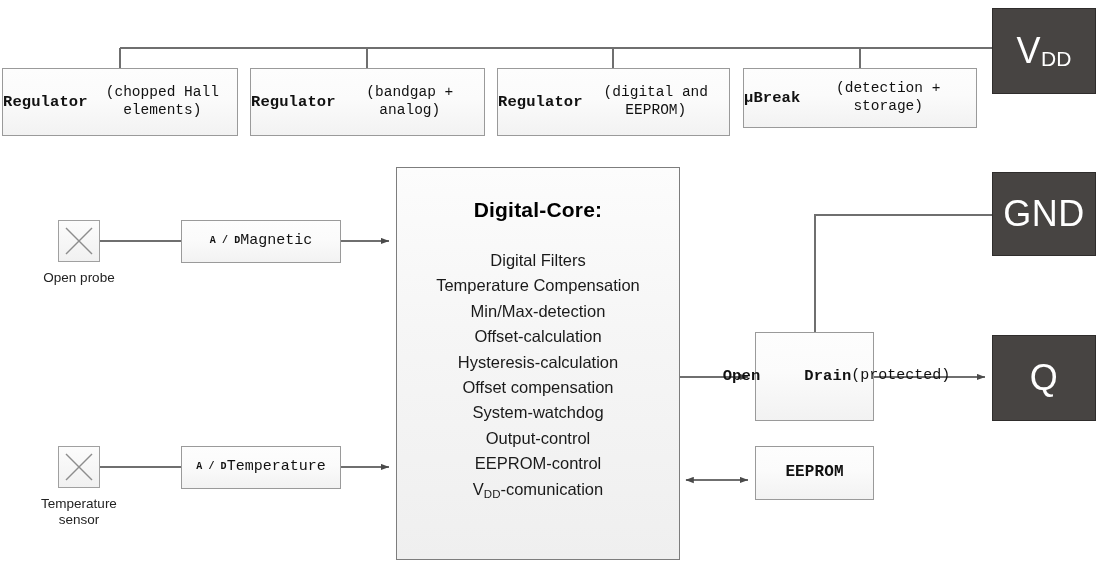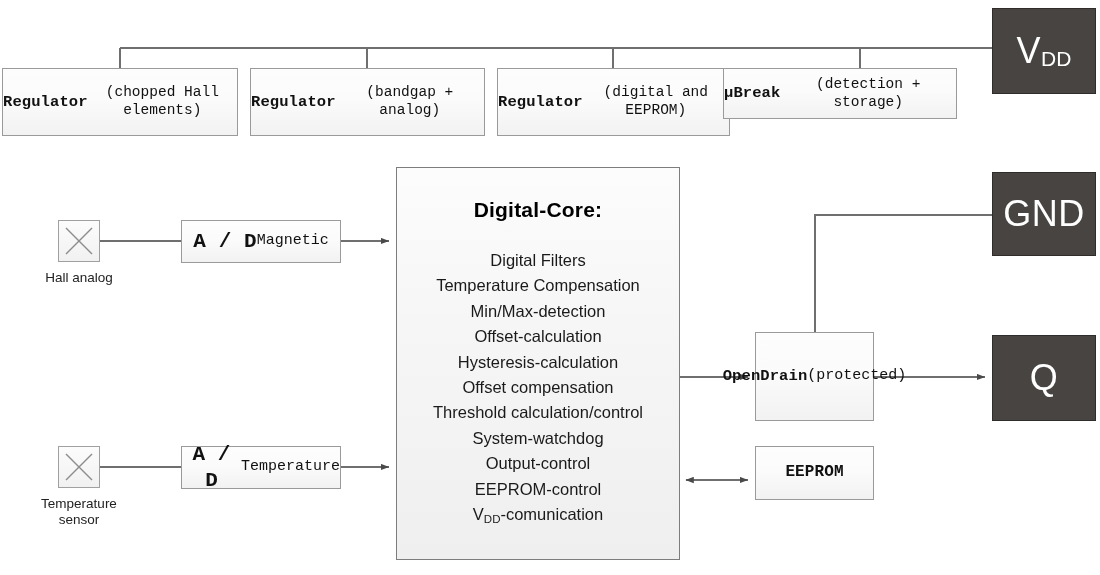--- a/index.html
+++ b/index.html
@@ -30,21 +30,21 @@
     flex-direction: row;
     align-items: center;
     justify-content: center;
     text-align: center;
     color: #111111;
     line-height: 1.22;
     font-family: Liberation Mono, monospace;
   }
   .blk .t1 {
     font-weight: bold;
-    font-size: 21px;
+    font-size: 10px;
     letter-spacing: .1px;
   }
   .blk .t2 {
     font-size: 15px;
   }
 
   
   .toprow .t1 { font-size: 15.5px; }
   .toprow .t2 { font-size: 14.5px; }
 
@@ -117,21 +117,21 @@
     line-height: 1.48;
     white-space: nowrap;
   }
   #digital-core .core-list .fn .sub {
     font-size: 11.5px;
     position: relative;
     top: 3px;
   }
 
   
-  #open-drain .t1 { font-size: 15.5px; font-weight: bold; }
+  #open-drain .t1 { font-size: 15.5px; font-weight: bold; margin-left: 44px; }
   #open-drain .t2 { font-size: 15px; }
   #eeprom .t1 { font-size: 16px; font-weight: bold; }
 
   
   #wires {
     position: absolute;
     left: 0; top: 0;
     width: 1100px;
     height: 575px;
     pointer-events: none;
@@ -189,21 +189,21 @@
   <div class="blk toprow" style="left:250px; top:68px; width:235px; height:68px;">
     <div class="t1">Regulator</div>
     <div class="t2">(bandgap + analog)</div>
   </div>
 
   <div class="blk toprow" style="left:497px; top:68px; width:233px; height:68px;">
     <div class="t1">Regulator</div>
     <div class="t2">(digital and EEPROM)</div>
   </div>
 
-  <div class="blk toprow" style="left:723px; top:68px; width:234px; height:51px;">
+  <div class="blk toprow" style="left:743px; top:68px; width:234px; height:60px;">
     <div class="t1">µBreak</div>
     <div class="t2">(detection + storage)</div>
   </div>
 
   <div class="pad" style="left:992px; top:8px; width:104px; height:86px;">
     <span>V</span>
       <span class="sub">DD</span>
   </div>
 
   <div class="pad" style="left:992px; top:172px; width:104px; height:84px;">
@@ -213,21 +213,21 @@
   <div class="pad" style="left:992px; top:335px; width:104px; height:86px;">
     <span>Q</span>
   </div>
 
   <div class="sensor" style="left:58px; top:220px; width:42px; height:42px;">
     <svg width="40" height="40" viewBox="0 0 40 40">
       <line x1="7" y1="7" x2="33" y2="33" stroke="#8d8d8d" stroke-width="1.4"></line>
       <line x1="33" y1="7" x2="7" y2="33" stroke="#8d8d8d" stroke-width="1.4"></line>
     </svg>
   </div>
-  <div class="sensor-label" style="left:9px; top:270px; width:140px;">Hall analog</div>
+  <div class="sensor-label" style="left:9px; top:270px; width:140px;">Open probe</div>
 
   <div class="sensor" style="left:58px; top:446px; width:42px; height:42px;">
     <svg width="40" height="40" viewBox="0 0 40 40">
       <line x1="7" y1="7" x2="33" y2="33" stroke="#8d8d8d" stroke-width="1.4"></line>
       <line x1="33" y1="7" x2="7" y2="33" stroke="#8d8d8d" stroke-width="1.4"></line>
     </svg>
   </div>
   <div class="sensor-label" style="left:9px; top:496px; width:140px;">Temperature
 sensor</div>
 
@@ -243,21 +243,20 @@
 
   <div id="digital-core" style="left:396px; top:167px; width:284px; height:393px;">
     <div class="core-title">Digital-Core:</div>
     <div class="core-list">
       <div class="fn">Digital Filters</div>
       <div class="fn">Temperature Compensation</div>
       <div class="fn">Min/Max-detection</div>
       <div class="fn">Offset-calculation</div>
       <div class="fn">Hysteresis-calculation</div>
       <div class="fn">Offset compensation</div>
-      <div class="fn">Threshold calculation/control</div>
       <div class="fn">System-watchdog</div>
       <div class="fn">Output-control</div>
       <div class="fn">EEPROM-control</div>
       <div class="fn"><span>V</span><span class="sub">DD</span><span>-comunication</span></div>
     </div>
   </div>
 
   <div class="blk" id="open-drain" style="left:755px; top:332px; width:119px; height:89px;">
     <div class="t1">Open</div>
     <div class="t1">Drain</div>

